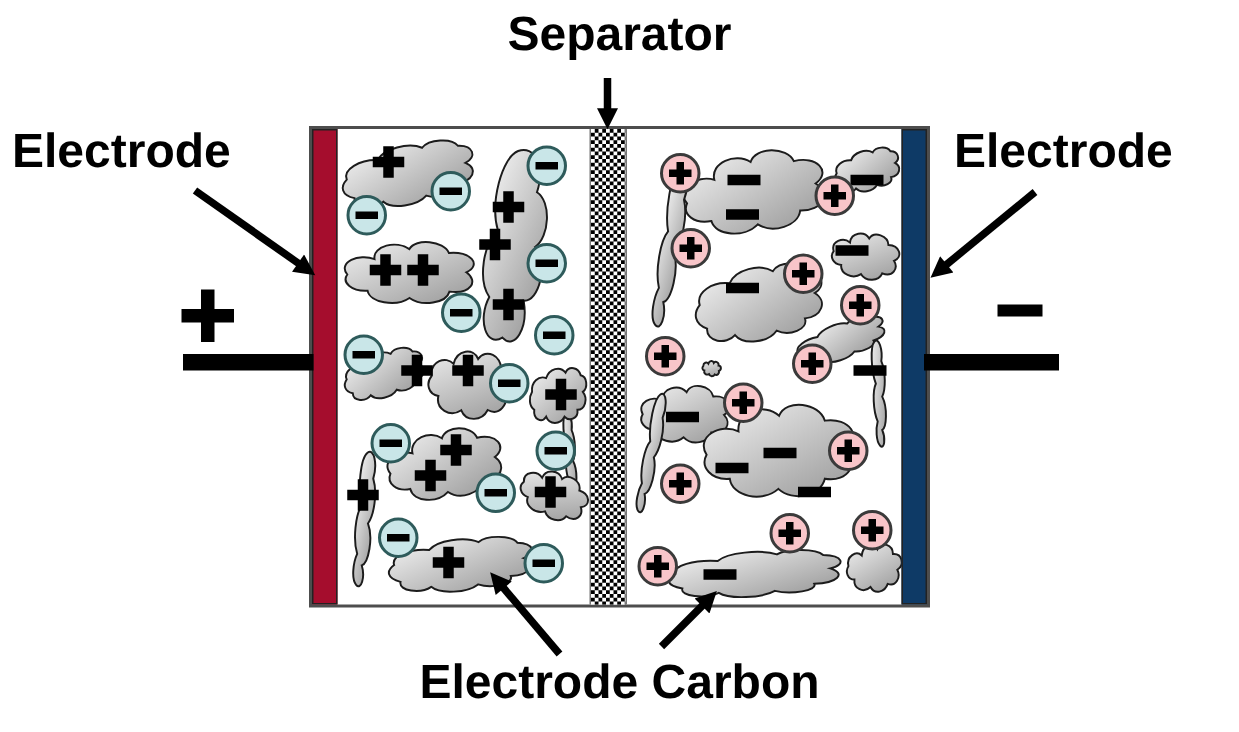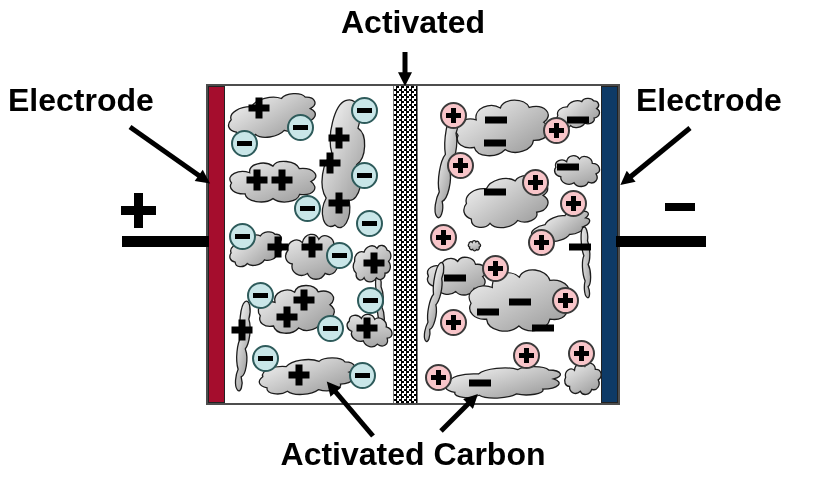--- a/index.html
+++ b/index.html
@@ -219,24 +219,24 @@
         <span class="sym plus"></span>
       </div>
     </div>
 
   <div id="separator-strip"></div>
   <div id="electrode-left-bar" class="electrode-bar"></div>
   <div id="electrode-right-bar" class="electrode-bar"></div>
   <div id="terminal-left" class="terminal"></div>
   <div id="terminal-right" class="terminal"></div>
 
-  <div id="separator-label" class="big-label">Activated</div>
+  <div id="separator-label" class="big-label">Separator</div>
   <div id="electrode-left-label" class="big-label">Electrode</div>
   <div id="electrode-right-label" class="big-label">Electrode</div>
-  <div id="ac-label" class="big-label">Activated Carbon</div>
+  <div id="ac-label" class="big-label">Electrode Carbon</div>
 
   <div id="polarity-plus" role="img" aria-label="+"></div>
   <div id="polarity-minus" role="img" aria-label="−"></div>
 
   <svg id="arrows" xmlns="http://www.w3.org/2000/svg">
     <defs>
       <marker id="ah" viewBox="0 0 10 10" refX="2" refY="5" markerWidth="16" markerHeight="14" markerUnits="userSpaceOnUse" orient="auto">
         <path d="M0,0 L10,5 L0,10 Z" fill="#000"></path>
       </marker>
     </defs>

